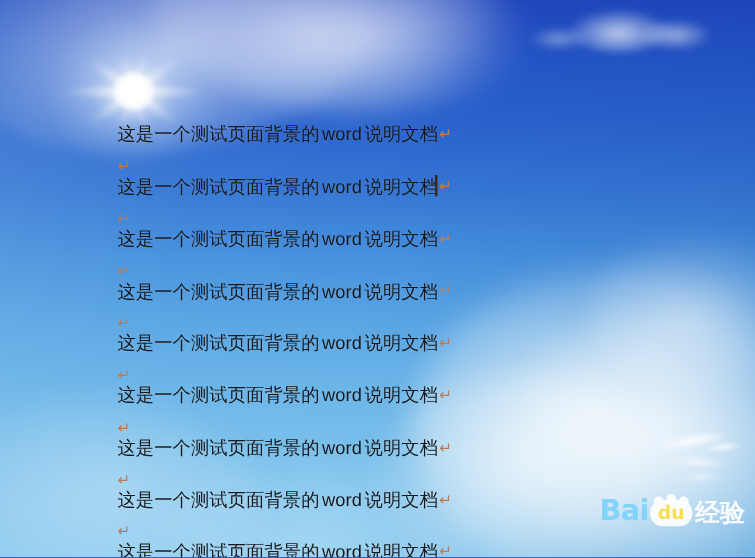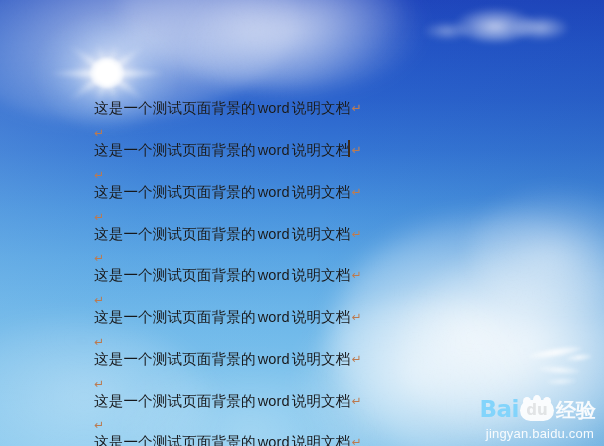--- a/index.html
+++ b/index.html
@@ -335,21 +335,21 @@
   .wm-paw .du {
     position: absolute;
     left: 0; top: 3px;
     width: 34px; height: 21px;
     display: flex;
     align-items: center;
     justify-content: center;
     font-family: "DejaVu Sans", "Liberation Sans", sans-serif;
     font-size: 15px;
     font-weight: bold;
-    color: #e5e5e5;
+    color: #fde047;
     line-height: 1;
   }
   .wm-jy {
     font-family: "DejaVu Sans", sans-serif;
     font-size: 20px;
     font-weight: bold;
     color: #ffffff;
     line-height: 1;
     letter-spacing: 0px;
   }
@@ -440,16 +440,15 @@
       <span class="wm-bai">Bai</span>
       <span class="wm-paw">
         <span class="pawbody"></span>
         <span class="toe t1"></span>
         <span class="toe t2"></span>
         <span class="toe t3"></span>
         <span class="du">du</span>
       </span>
       <span class="wm-jy">经验</span>
     </div>
-    <div class="wm-url">jingyan.baidu.com</div>
   </div>
 
 </div>
 
 </body></html>

